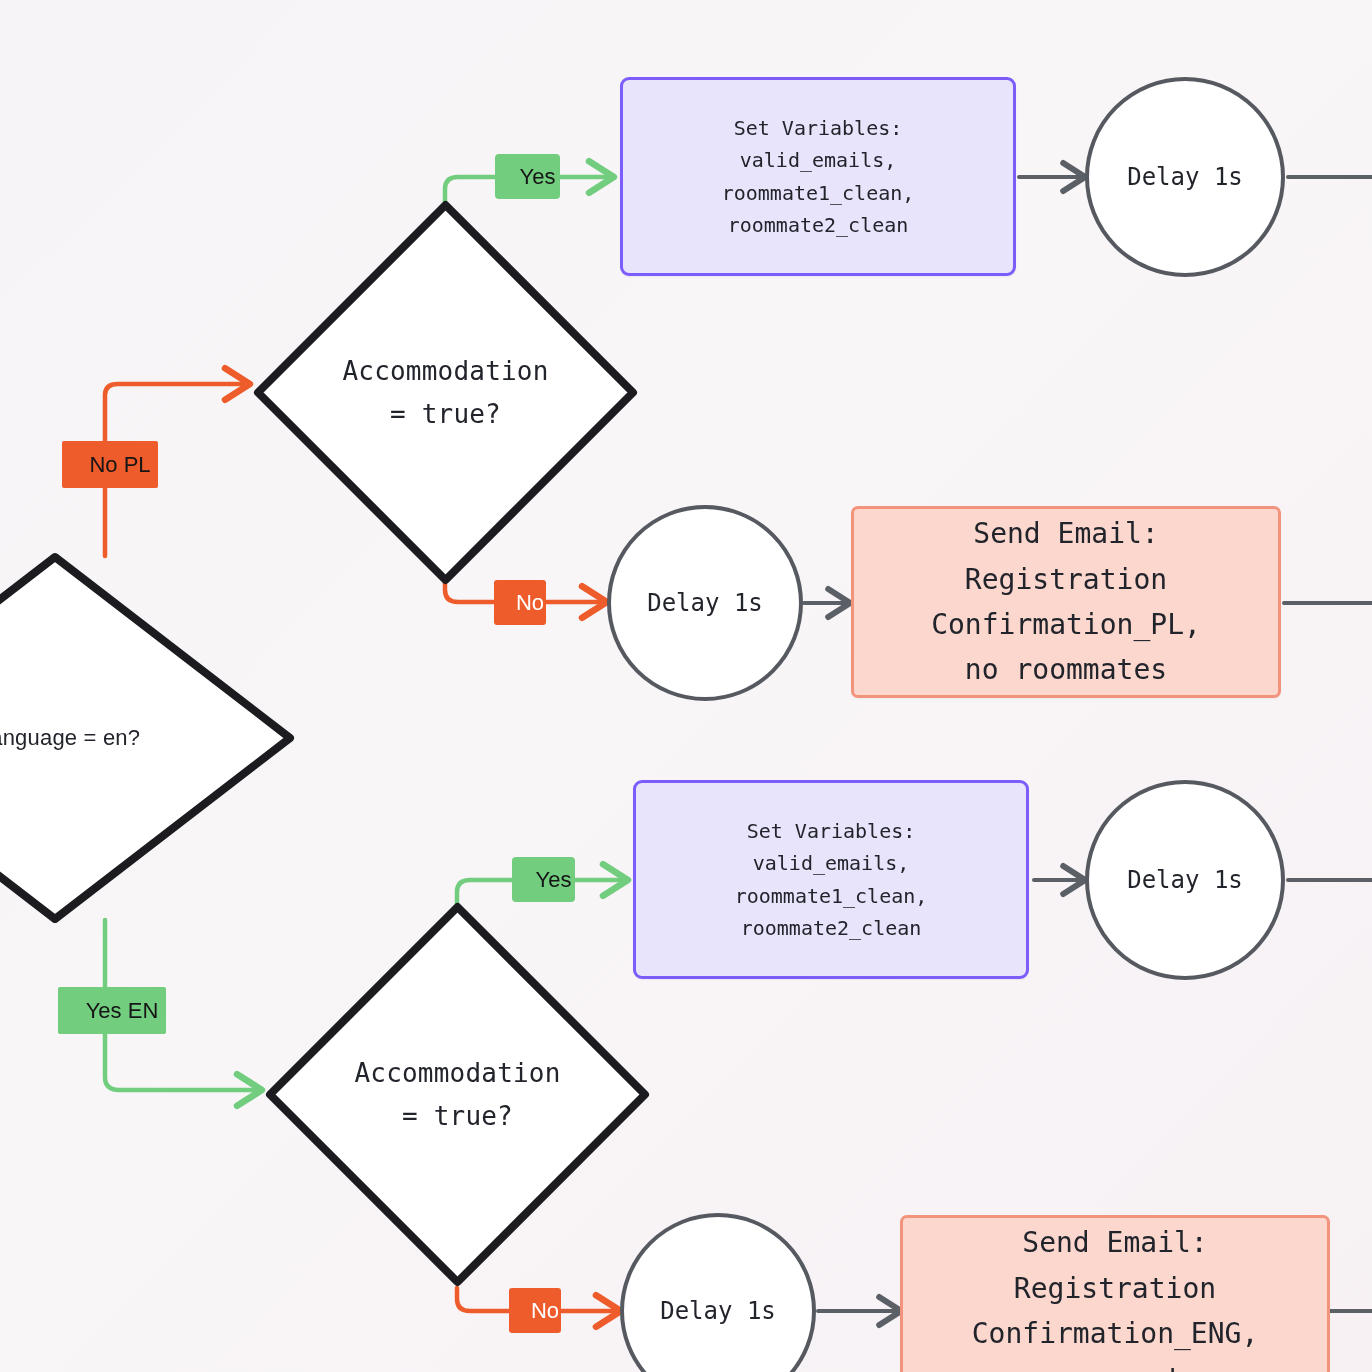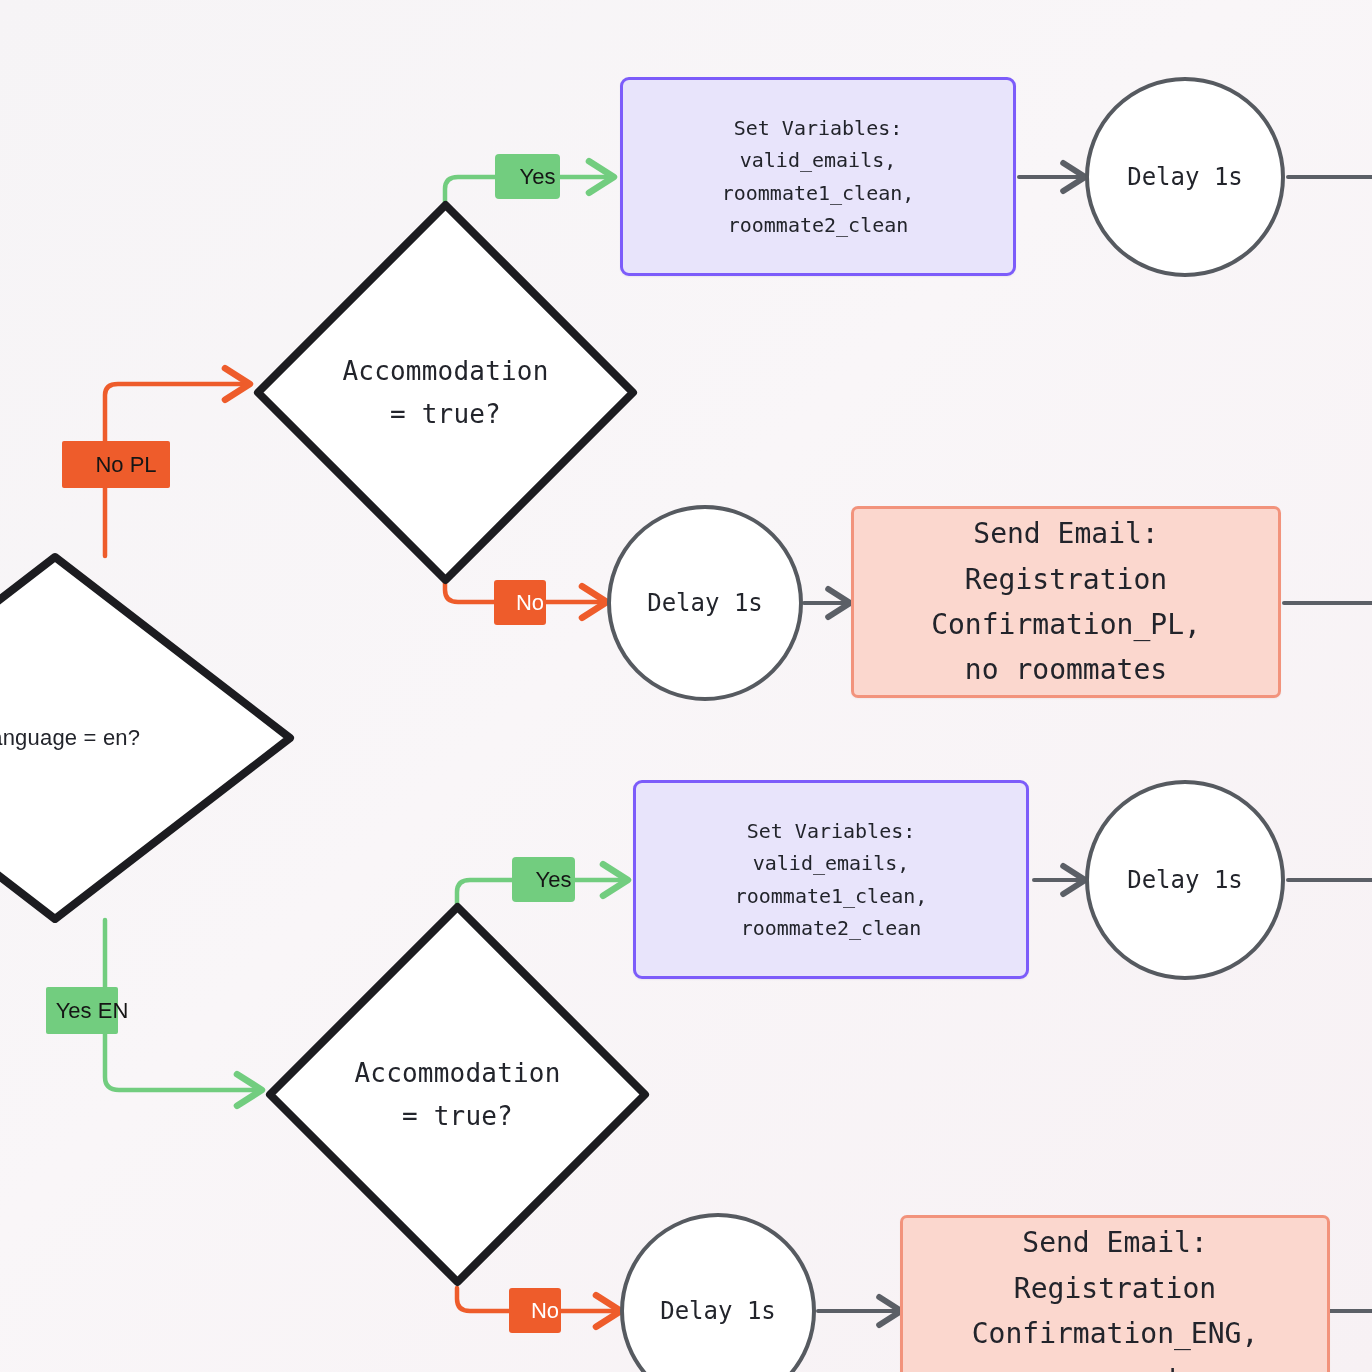--- a/index.html
+++ b/index.html
@@ -259,25 +259,25 @@
 Registration Confirmation_PL,
 no roommates</span>
   </div>
 
   <div class="node box-email" style="left:900px; top:1215px; width:430px; height:192px;">
     <span class="mono-text">Send Email:
 Registration Confirmation_ENG,
 no roommates</span>
   </div>
 
-  <div class="edge-label lbl-no-pl" style="left:62px; top:441px; width:108px; height:47px;">
+  <div class="edge-label lbl-no-pl" style="left:62px; top:441px; width:96px; height:47px;">
     <span>No PL</span>
   </div>
 
-  <div class="edge-label lbl-yes-en" style="left:46px; top:987px; width:72px; height:47px;">
+  <div class="edge-label lbl-yes-en" style="left:58px; top:987px; width:108px; height:47px;">
     <span>Yes EN</span>
   </div>
 
   <div class="edge-label lbl-yes" style="left:495px; top:154px; width:65px; height:45px;">
     <span>Yes</span>
   </div>
 
   <div class="edge-label lbl-no" style="left:494px; top:580px; width:52px; height:45px;">
     <span>No</span>
   </div>

